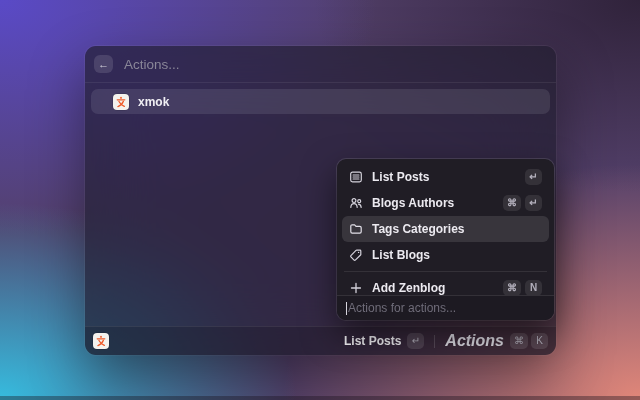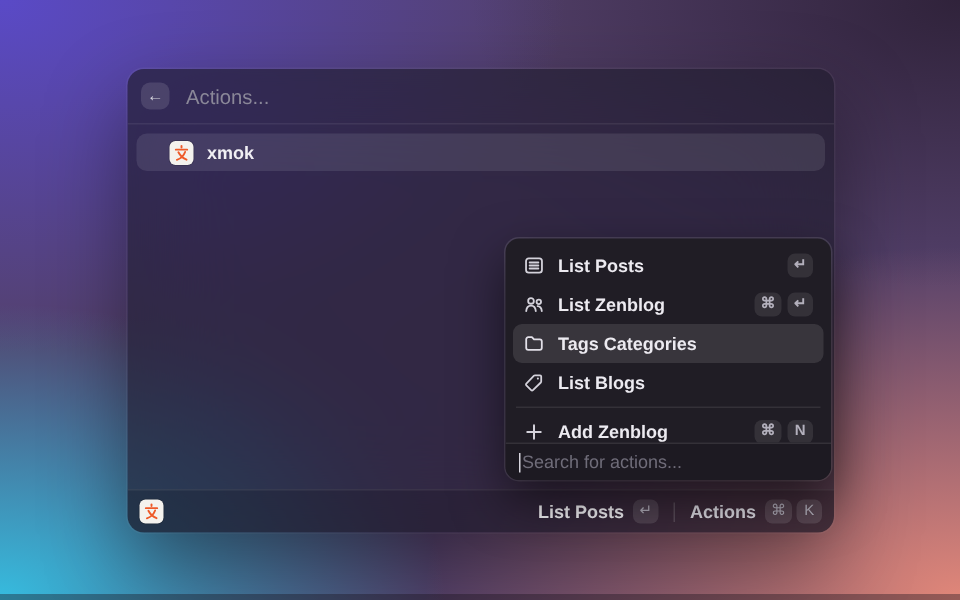--- a/index.html
+++ b/index.html
@@ -54,21 +54,21 @@
   }
   .win-footer{
     flex:0 0 28px;height:28px;display:flex;align-items:center;
     padding:0 8px;border-top:1px solid rgba(255,255,255,0.08);
     background:rgba(8,6,12,0.18);
   }
   .footer-left{display:flex;align-items:center;gap:9px;}
   .footer-app-label{color:#a5a2b0;font-size:12px;}
   .footer-right{margin-left:auto;display:flex;align-items:center;}
   .footer-action-label{color:#f2f1f5;font-size:12px;font-weight:600;}
-  .footer-actions-label{color:#dddbe3;font-size:12px;font-weight:600;}
+  .footer-actions-label{color:#dddbe3;font-size:16px;font-weight:600;font-style:italic;}
   .kbd{
     min-width:9px;height:16px;padding:0 4px;border-radius:5px;
     background:rgba(255,255,255,0.12);color:#b3b0bc;
     font-size:10px;line-height:16px;text-align:center;display:inline-block;
   }
   .footer-sep{width:1px;height:13px;background:rgba(255,255,255,0.16);margin:0 10px;}
   .gap6{width:6px;} .gap3{width:3px;}
   
   .action-panel{
     position:absolute;left:337px;top:159px;width:217px;height:161px;
@@ -169,21 +169,21 @@
 
       <div class="action-row">
         <span class="aicon">
           <svg width="14" height="14" viewBox="0 0 14 14" fill="none" stroke="#d4d2db" stroke-width="1.2" stroke-linecap="round">
             <circle cx="5" cy="4.6" r="1.9"></circle>
             <path d="M1.8 11.4 C2 8.9 3.4 7.7 5 7.7 C6.6 7.7 8 8.9 8.2 11.4"></path>
             <circle cx="10.2" cy="5.2" r="1.5"></circle>
             <path d="M9.4 8.1 C10.8 8.2 12 9.3 12.2 11.4"></path>
           </svg>
         </span>
-        <span>List Zenblog</span>
+        <span>Blogs Authors</span>
         <span class="spacer"></span>
         <span class="kbd-group">
           <span class="kbd">⌘</span>
           <span class="kbd">↵</span>
         </span>
       </div>
 
       <div class="action-row selected">
         <span class="aicon">
           <svg width="14" height="14" viewBox="0 0 14 14" fill="none" stroke="#e2e0e8" stroke-width="1.2" stroke-linecap="round" stroke-linejoin="round">
@@ -217,18 +217,18 @@
         <span class="spacer"></span>
         <span class="kbd-group">
           <span class="kbd">⌘</span>
           <span class="kbd">N</span>
         </span>
       </div>
     </div>
 
     <div class="panel-search">
       <span class="caret"></span>
-      <span class="panel-search-placeholder">Search for actions...</span>
+      <span class="panel-search-placeholder">Actions for actions...</span>
     </div>
   </div>
 
   <div class="bottom-strip"></div>
 </div>
 
 </body></html>

